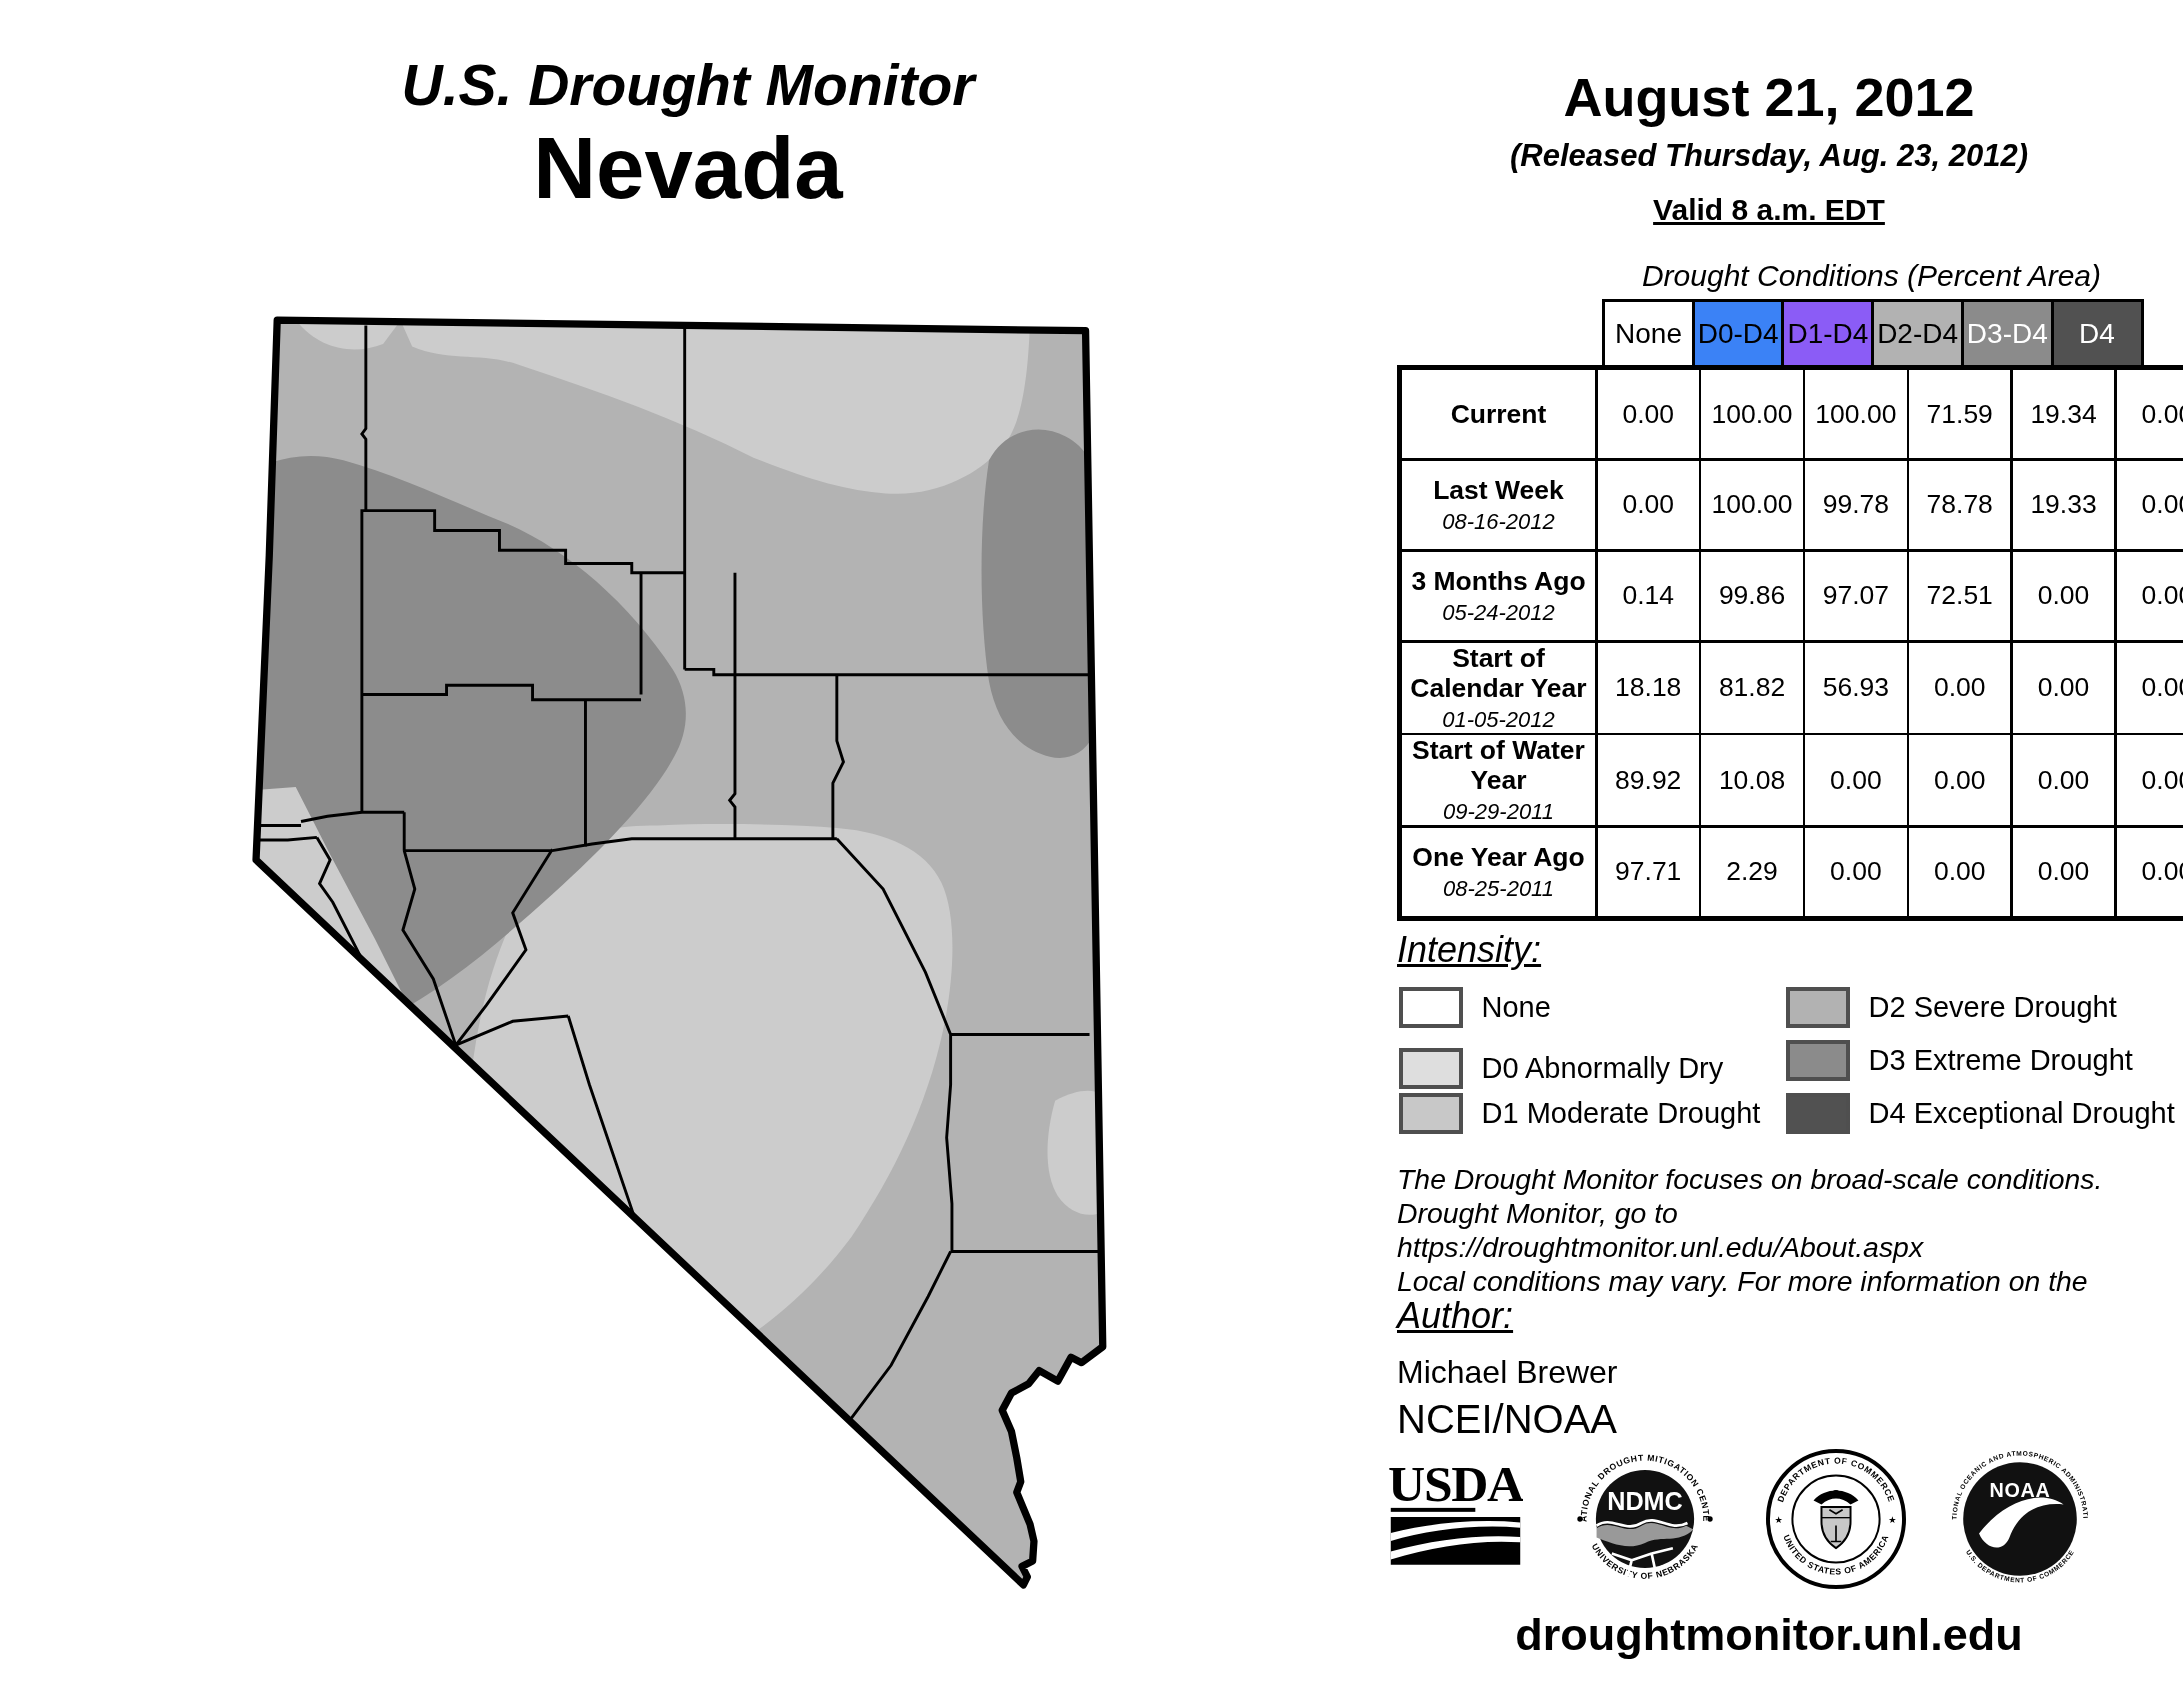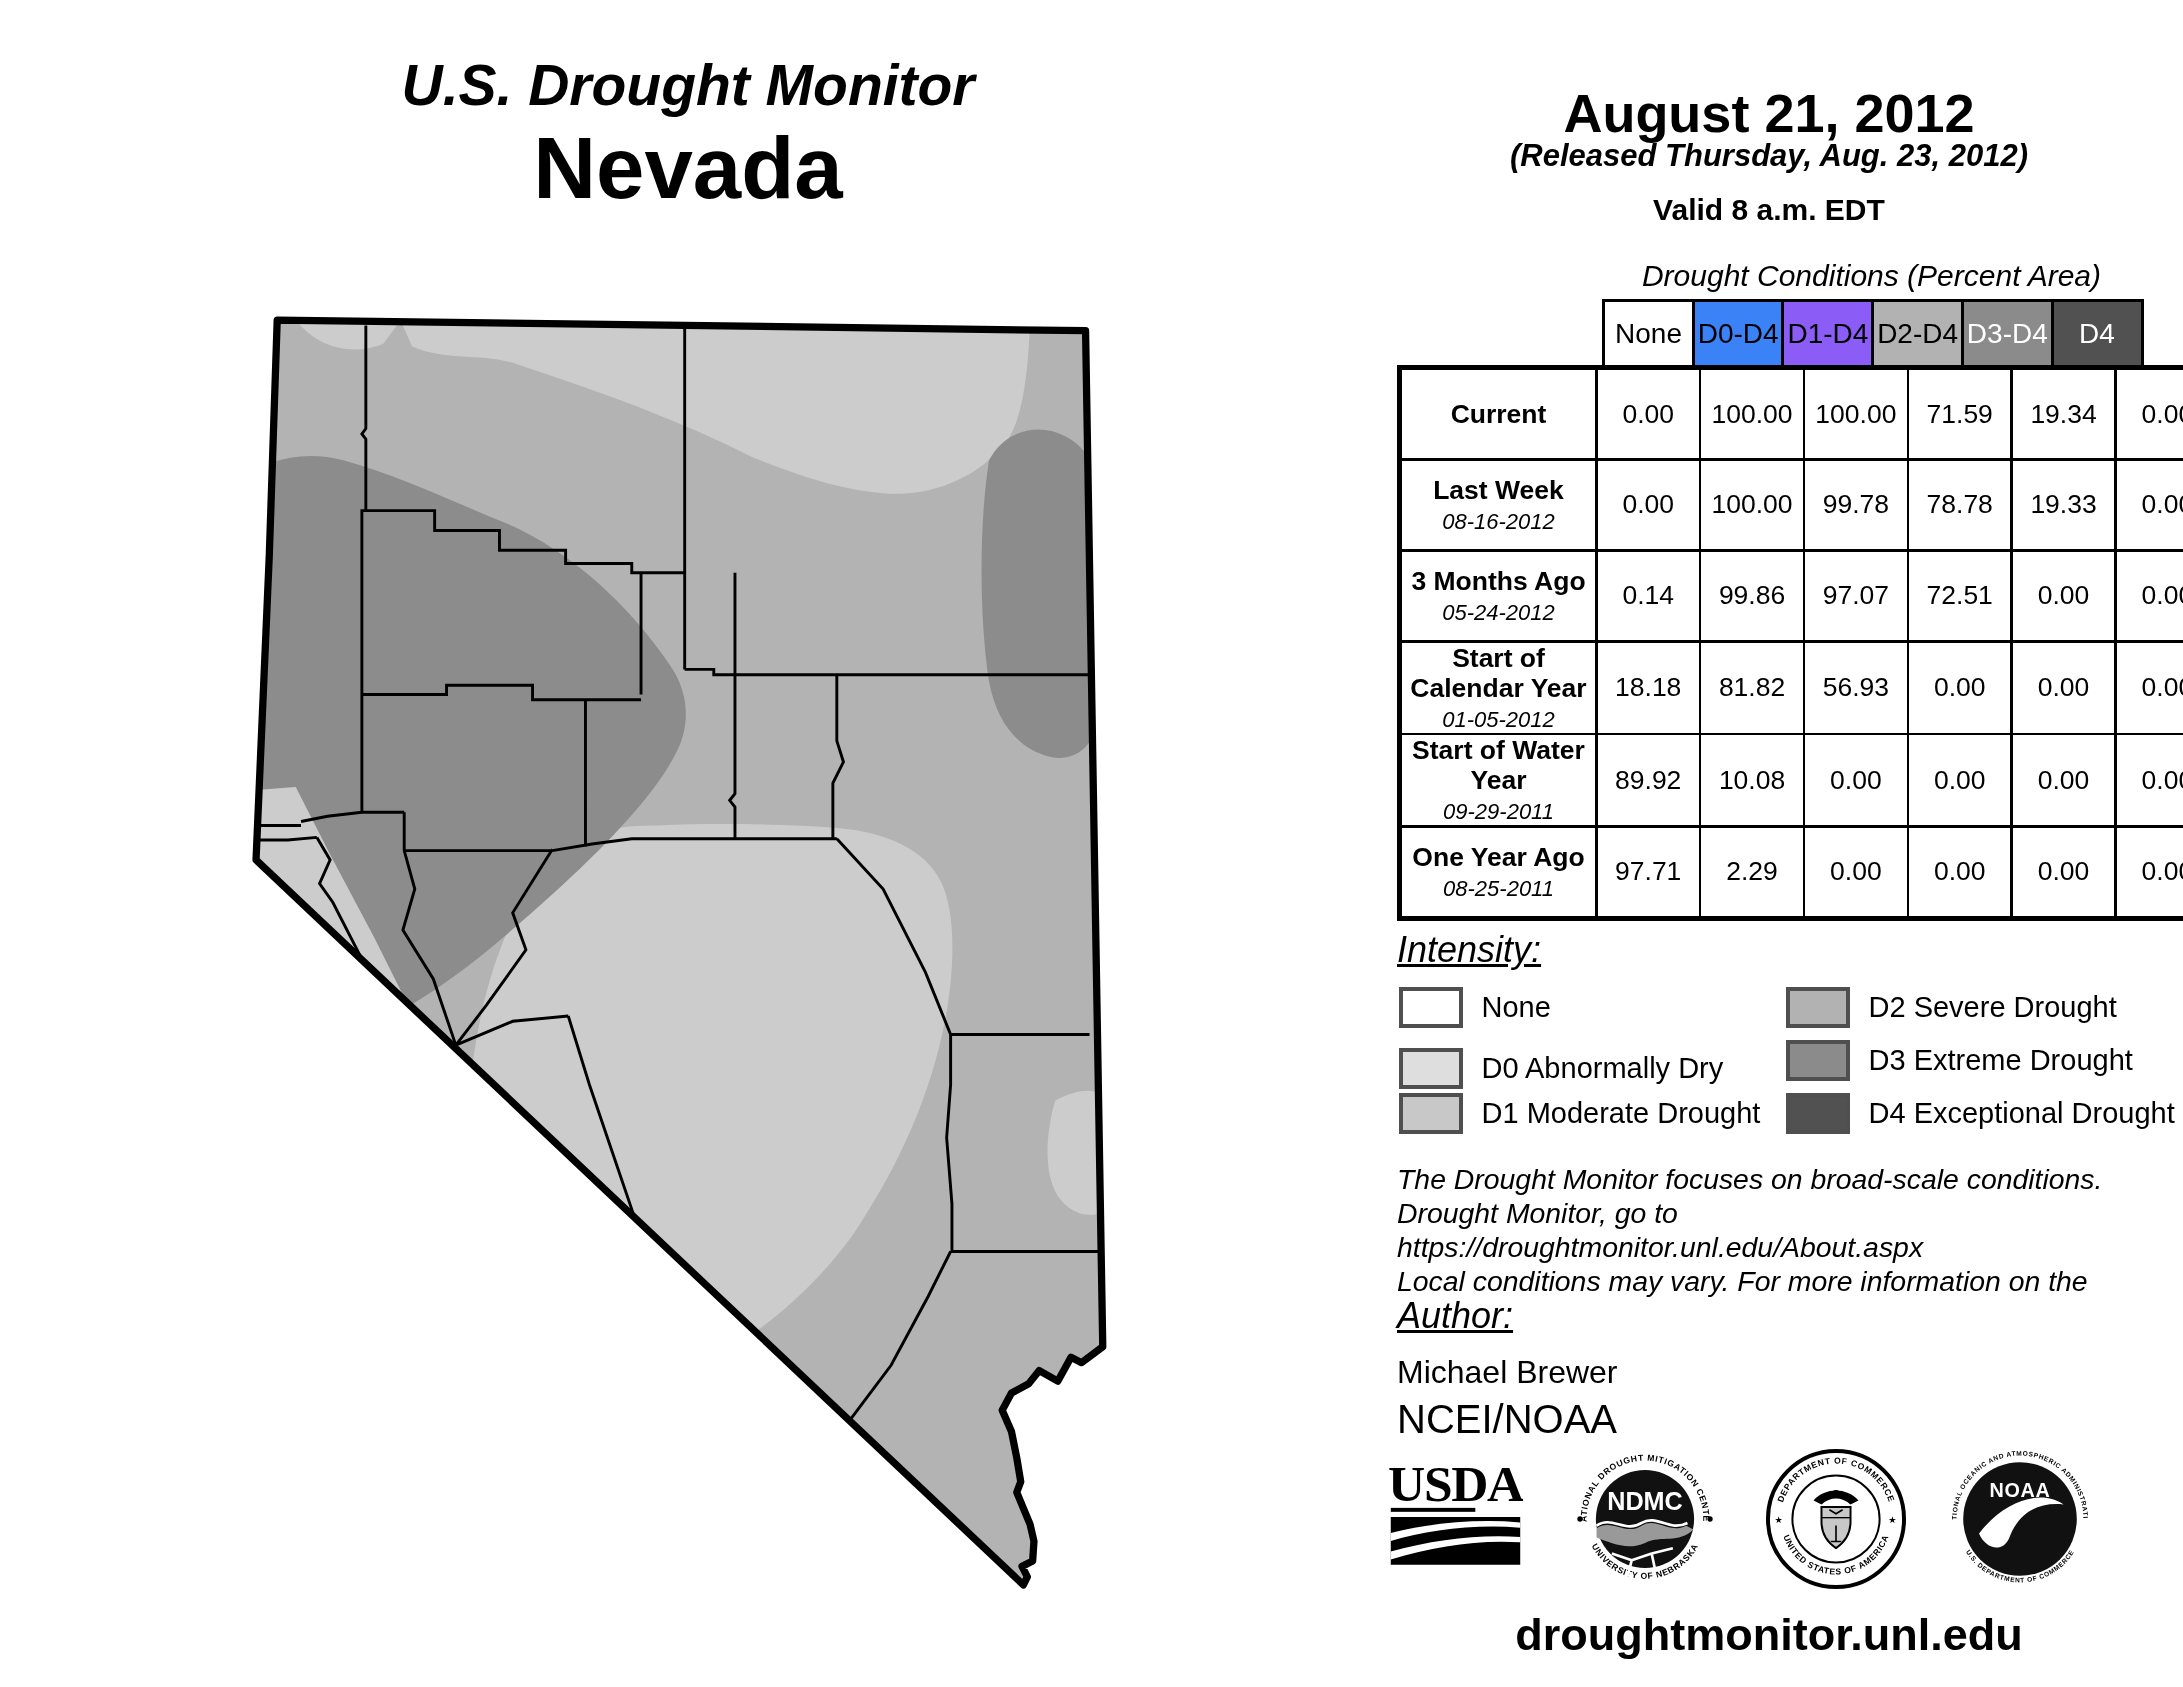--- a/index.html
+++ b/index.html
@@ -4,23 +4,23 @@
 <style>
   html,body{margin:0;padding:0;background:#fff;}
   body{width:2183px;height:1687px;position:relative;overflow:hidden;
        font-family:"Liberation Sans", sans-serif;color:#000;}
   .abs{position:absolute;}
   .ctr{text-align:center;}
   
   #main-title{left:258px;top:52px;width:860px;font-size:57px;font-weight:bold;font-style:italic;}
   #state-title{left:258px;top:118px;width:860px;font-size:87px;font-weight:bold;}
   
-  #date-title{left:1397px;top:66px;width:744px;font-size:54px;font-weight:bold;margin-top:16px;}
+  #date-title{left:1397px;top:66px;width:744px;font-size:54px;font-weight:bold;}
   #released-line{left:1397px;top:138px;width:744px;font-size:31px;font-weight:bold;font-style:italic;}
-  #valid-line{left:1397px;top:193px;width:744px;font-size:30px;font-weight:bold;}
+  #valid-line{left:1397px;top:193px;width:744px;font-size:30px;font-weight:bold;text-decoration:underline;}
   #table-title{left:1602px;top:259px;width:539px;font-size:30px;font-style:italic;}
   
   #tbl-header{left:1602px;top:299px;height:69px;display:flex;}
   .hcell{box-sizing:border-box;width:93px;height:69px;border:3.3px solid #000;margin-right:-3.3px;
          display:flex;align-items:center;justify-content:center;font-size:28px;}
   #tbl-body{left:1397px;top:365px;width:826px;height:556px;box-sizing:border-box;
             border:5.3px solid #000;background:#000;display:grid;
             grid-template-columns:193px repeat(6,1fr);grid-template-rows:repeat(6,1fr);gap:2.6px;}
   .bcell{background:#fff;display:flex;flex-direction:column;align-items:center;justify-content:center;}
   .bcell .val{font-size:26.5px;}

